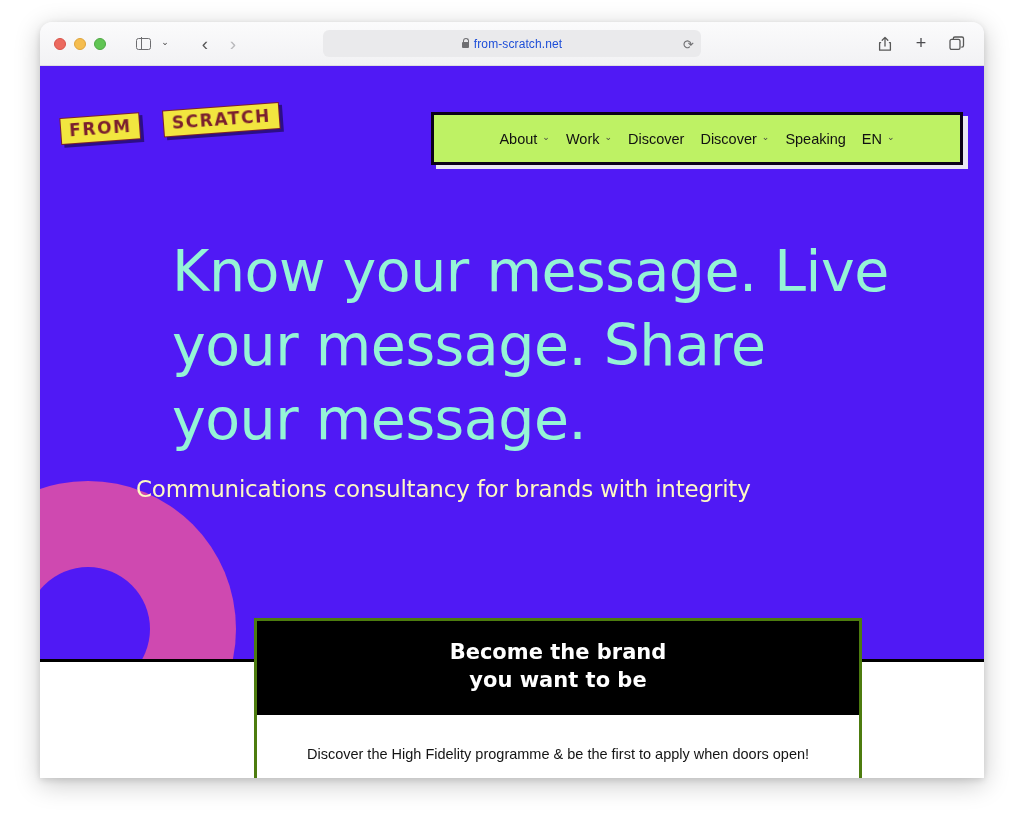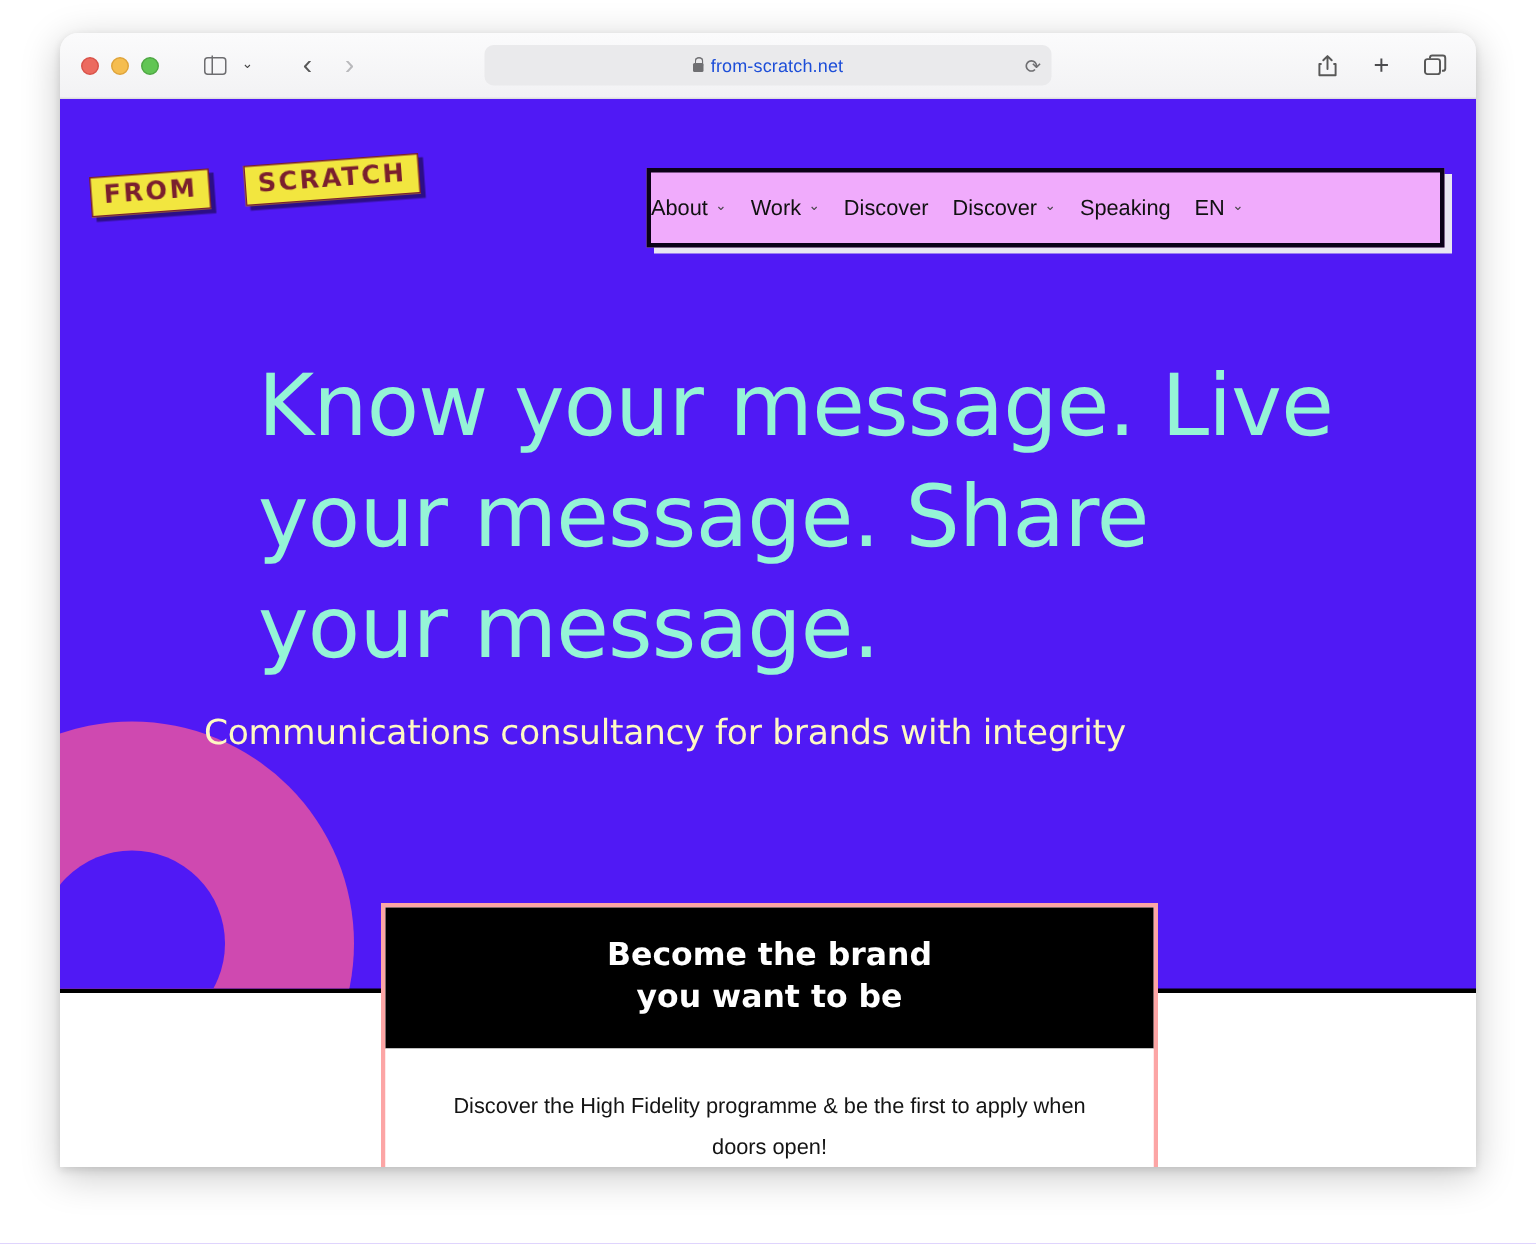--- a/index.html
+++ b/index.html
@@ -196,24 +196,25 @@
     width: 532px;
     height: 53px;
     background: #e9e6f2;
   }
   #navbar {
     position: absolute;
     right: 21px;
     top: 46px;
     width: 532px;
     height: 53px;
-    background: #f0abfc;
+    background: #bef264;
     border: 3px solid #0b0118;
     display: flex;
     align-items: center;
+    justify-content: center;
     gap: 16px;
   }
   .nav-item {
     display: flex;
     align-items: center;
     gap: 5px;
     font-size: 14.5px;
     color: #111111;
     font-weight: 500;
     white-space: nowrap;
@@ -247,24 +248,24 @@
     font-size: 23px;
     font-weight: 500;
     letter-spacing: -.2px;
     font-family: "DejaVu Sans", sans-serif;
   }
 
   
   #popup {
     position: absolute;
     left: 214px;
-    top: 536px;
-    width: 518px;
-    background: #ffffff;
-    border: 3px solid #fca5a5;
+    top: 552px;
+    width: 608px;
+    background: #ffffff;
+    border: 3px solid #4d7c0f;
     z-index: 40;
   }
   #popup-header {
     background: #000000;
     color: #ffffff;
     text-align: center;
     padding: 17px 20px 20px;
   }
   .popup-title-line {
     font-size: 21px;

